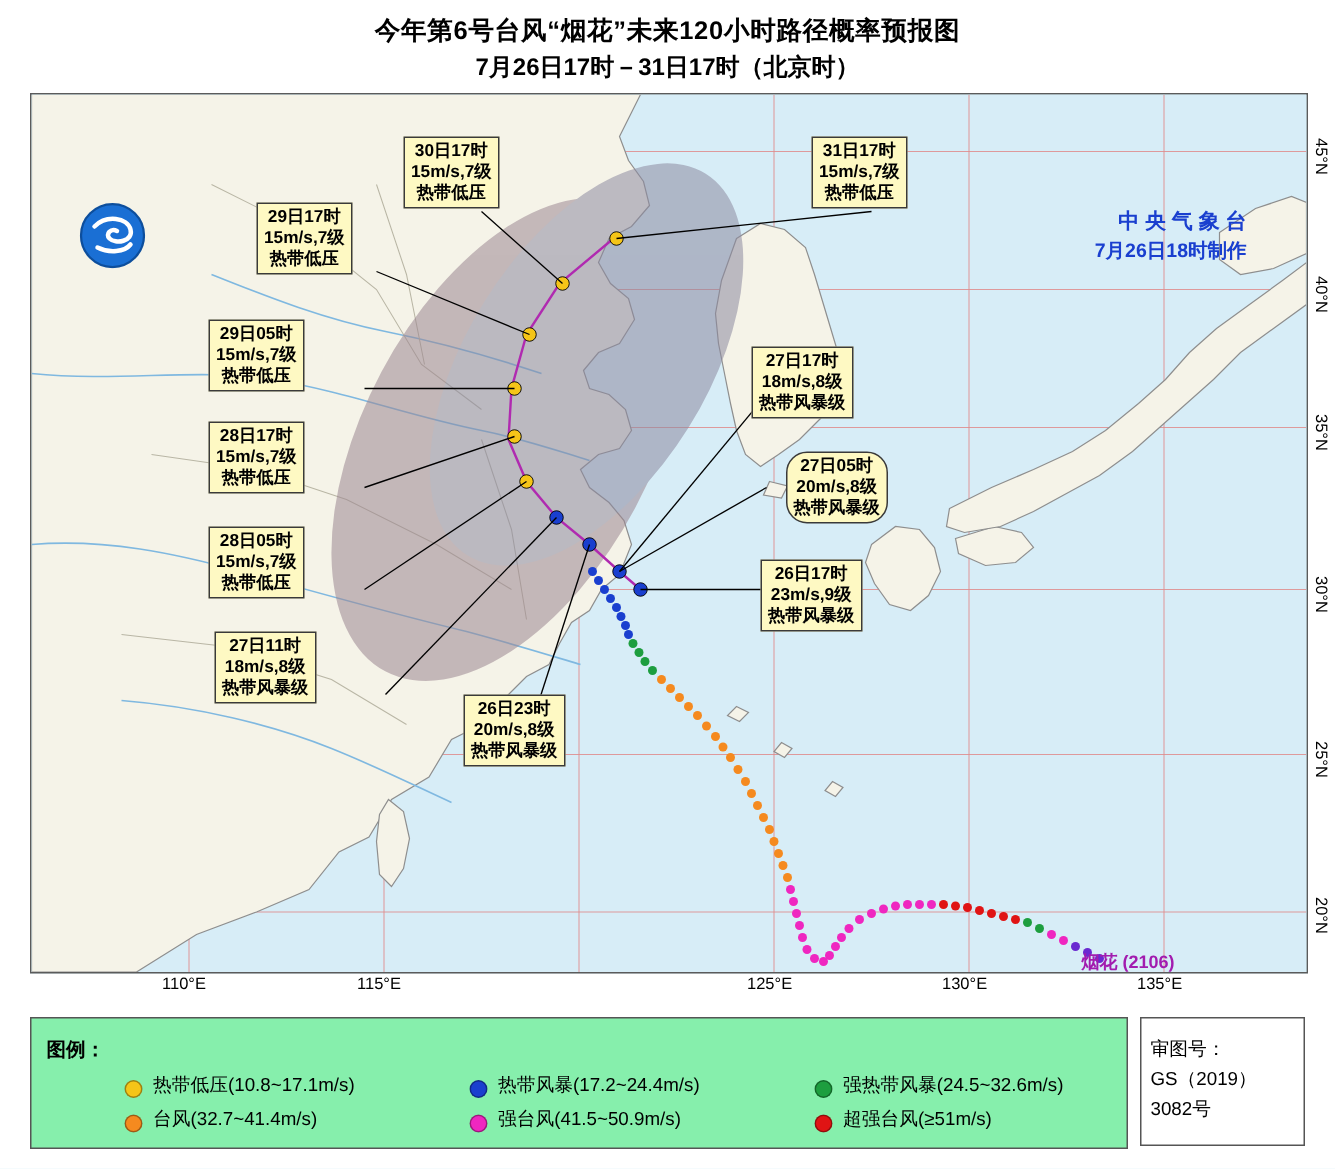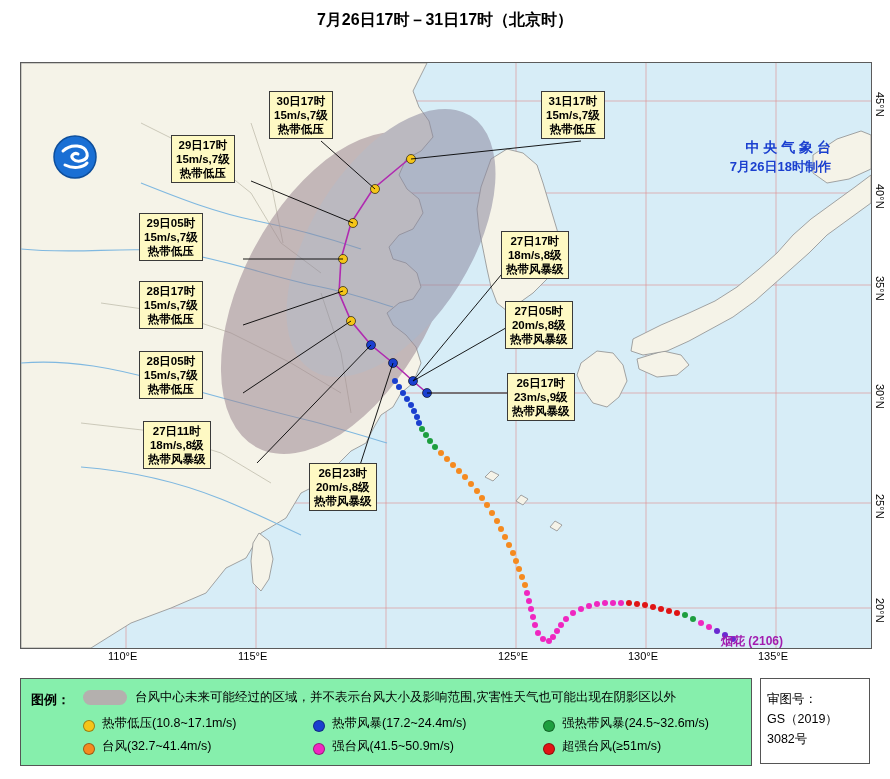--- a/index.html
+++ b/index.html
@@ -158,20 +158,21 @@
     position: absolute;
     font-size: 12px;
     font-weight: bold;
     color: #a21caf;
   }
 </style>
 </head>
 <body>
 
 <div class="title-block">
+  <div class="title-main">今年第6号台风“烟花”未来120小时路径概率预报图</div>
   <div class="title-sub">7月26日17时－31日17时（北京时）</div>
 </div>
 
 <div class="map-frame">
   <div class="sea"></div>
 
   <svg class="mapsvg" viewBox="0 0 850 585">
 
     <g>
       <line class="grid-line" x1="105" y1="0" x2="105" y2="585"></line>
@@ -403,21 +404,21 @@
     <div>15m/s,7级</div>
     <div>热带低压</div>
   </div>
 
   <div class="callout" style="left:480px; top:168px;">
     <div>27日17时</div>
     <div>18m/s,8级</div>
     <div>热带风暴级</div>
   </div>
 
-  <div class="callout" style="left:484px; top:238px;">
+  <div class="callout" style="left:503px; top:238px;border-radius:14px;">
     <div>27日05时</div>
     <div>20m/s,8级</div>
     <div>热带风暴级</div>
   </div>
 
   <div class="callout" style="left:486px; top:310px;">
     <div>26日17时</div>
     <div>23m/s,9级</div>
     <div>热带风暴级</div>
   </div>
@@ -433,24 +434,20 @@
 <div class="axis-label axis-right" style="top:92px; writing-mode:vertical-rl;">45°N</div>
 <div class="axis-label axis-right" style="top:184px; writing-mode:vertical-rl;">40°N</div>
 <div class="axis-label axis-right" style="top:276px; writing-mode:vertical-rl;">35°N</div>
 <div class="axis-label axis-right" style="top:384px; writing-mode:vertical-rl;">30°N</div>
 <div class="axis-label axis-right" style="top:494px; writing-mode:vertical-rl;">25°N</div>
 <div class="axis-label axis-right" style="top:598px; writing-mode:vertical-rl;">20°N</div>
 
 <div class="legend">
   <div class="legend-title">图例：</div>
 
-  <div class="legend-row0">
-    <span class="shade-swatch"></span>
-    <span>台风中心未来可能经过的区域，并不表示台风大小及影响范围,灾害性天气也可能出现在阴影区以外</span>
-  </div>
 
   <div class="legend-grid">
     <div class="lg-item">
       <span class="dot" style="background:#f5c518"></span>
       <span>热带低压(10.8~17.1m/s)</span>
     </div>
     <div class="lg-item">
       <span class="dot" style="background:#1a3fcf"></span>
       <span>热带风暴(17.2~24.4m/s)</span>
     </div>

